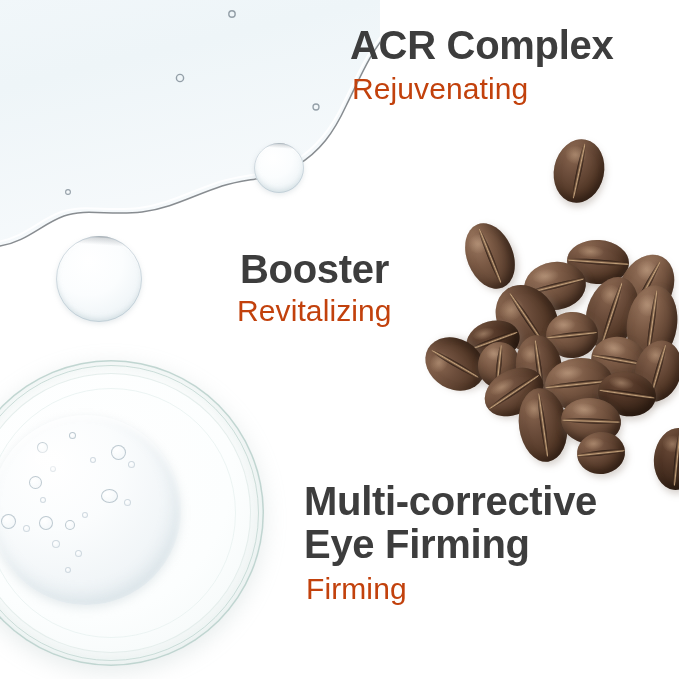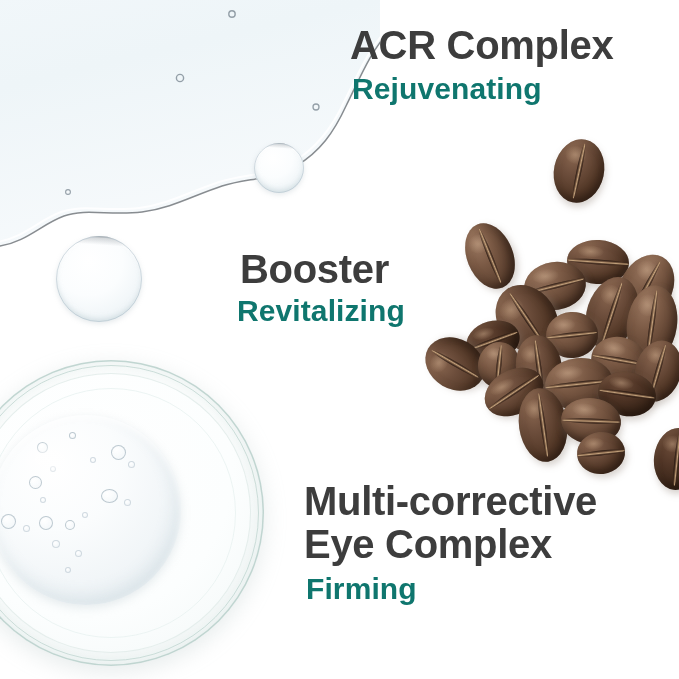--- a/index.html
+++ b/index.html
@@ -18,22 +18,22 @@
   .headline{
     font-family:"Liberation Sans","DejaVu Sans",sans-serif;
     font-weight:700;
     color:#3d3d3d;
     letter-spacing:-0.3px;
     line-height:1.07;
     white-space:nowrap;
   }
   .subline{
     font-family:"Liberation Sans","DejaVu Sans",sans-serif;
-    font-weight:700;
-    color:#0f766e;
+    font-weight:400;
+    color:#c2410c;
     letter-spacing:0.1px;
     white-space:nowrap;
   }
 
   #blk-acr{left:350px;top:24px;}
   #blk-acr .headline{font-size:40px;}
   #blk-acr .subline{font-size:30px;margin-top:5px;margin-left:2px;}
 
   #blk-caf{left:240px;top:248px;}
   #blk-caf .headline{font-size:40px;}
@@ -316,17 +316,17 @@
     <div class="subline">Rejuvenating</div>
   </div>
 
   <div class="txt-block" id="blk-caf">
     <div class="headline">Booster</div>
     <div class="subline">Revitalizing</div>
   </div>
 
   <div class="txt-block" id="blk-eye">
     <div class="headline">Multi-corrective</div>
-    <div class="headline">Eye Complex</div>
+    <div class="headline">Eye Firming</div>
     <div class="subline">Firming</div>
   </div>
 
 </div>
 
 </body></html>

